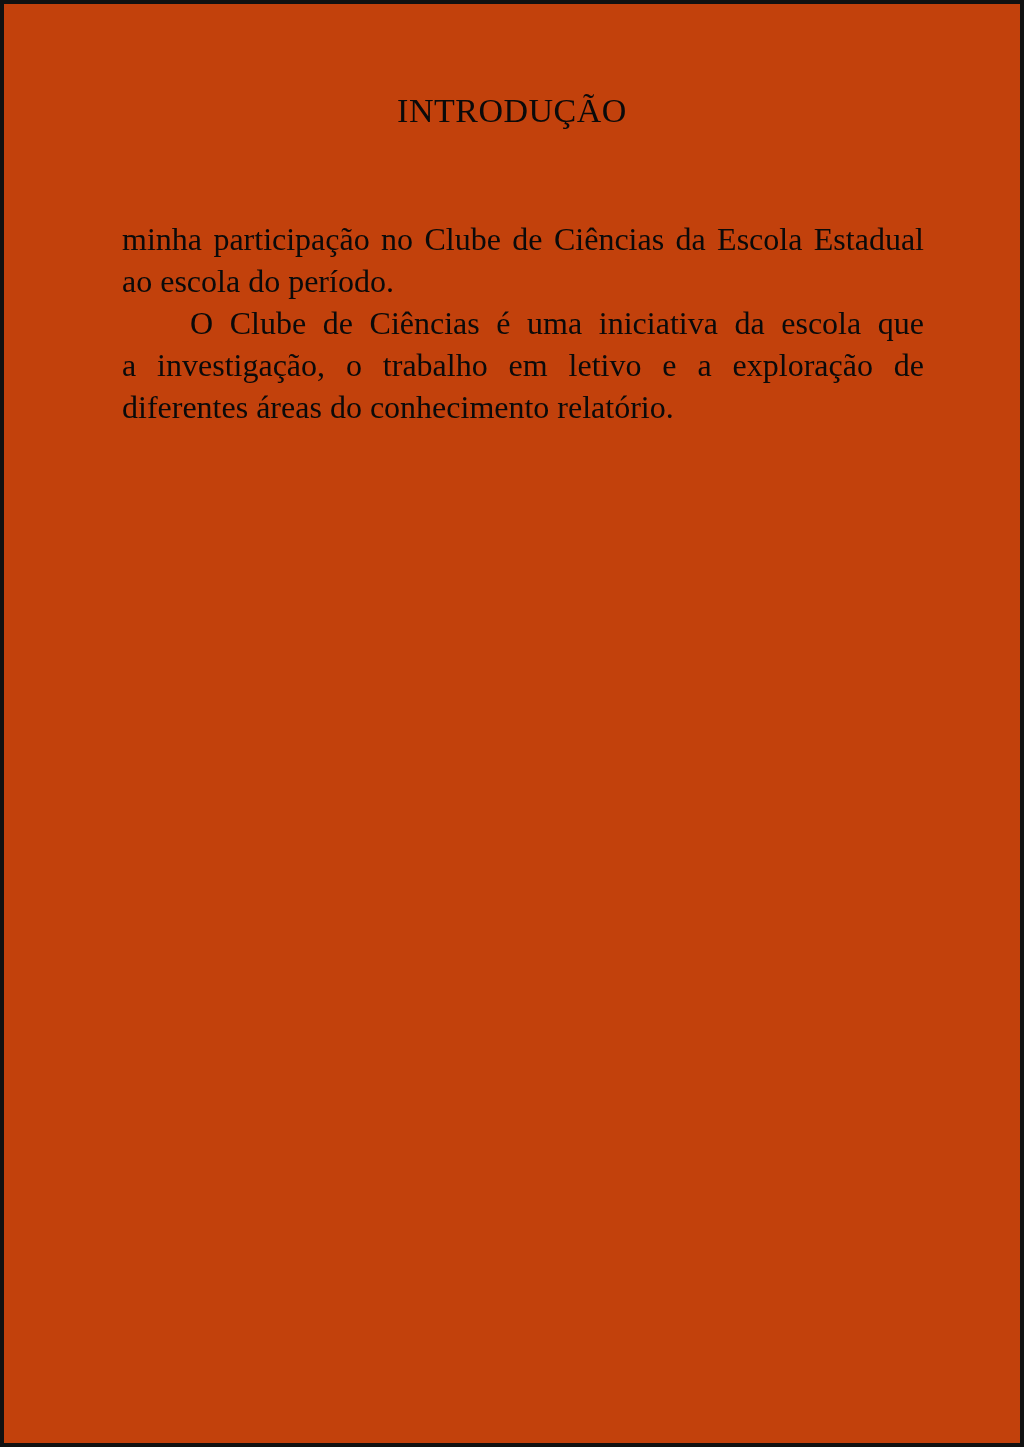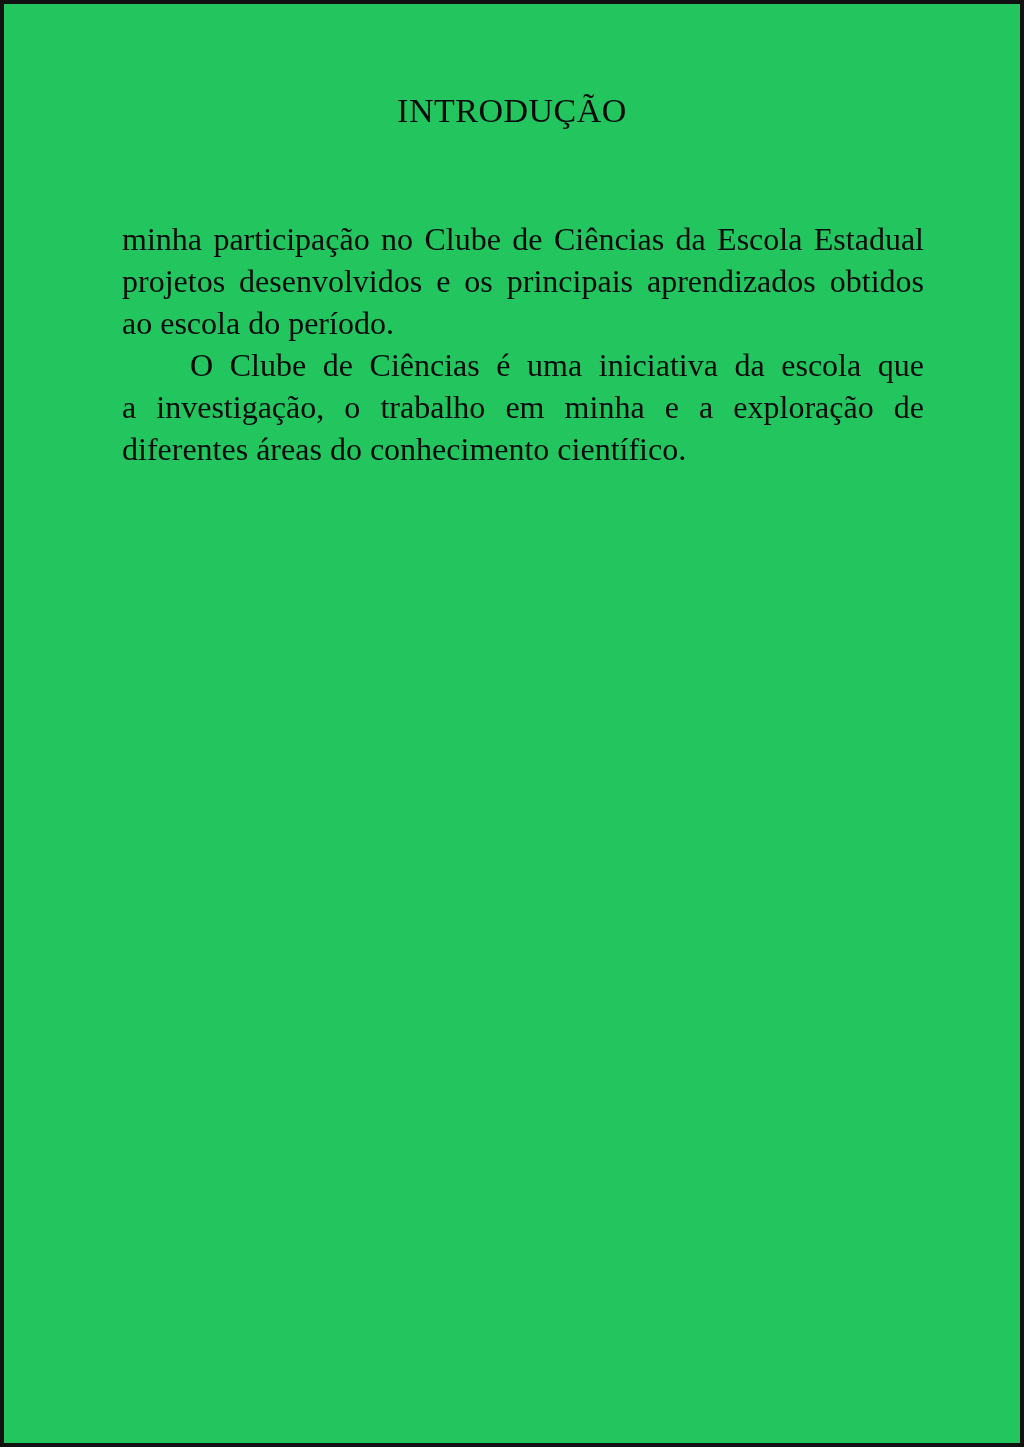--- a/index.html
+++ b/index.html
@@ -5,21 +5,21 @@
   html, body {
     margin: 0;
     padding: 0;
     background: #ffffff;
   }
   .page {
     position: relative;
     width: 1024px;
     height: 1447px;
     box-sizing: border-box;
-    background: #22c55e;
+    background: #c2410c;
     border: 4px solid #111111;
     overflow: hidden;
     font-family: "Liberation Serif", serif;
     color: #0a0a0a;
   }
   .section-title {
     margin: 0;
     padding-top: 86px;
     font-size: 34px;
     line-height: 42px;
@@ -50,22 +50,21 @@
 </style>
 </head>
 <body>
 
 <div class="page">
   <h1 class="section-title">INTRODUÇÃO</h1>
 
   <div class="body-text">
     <div class="paragraph">
       <div class="text-line">minha participação no Clube de Ciências da Escola Estadual</div>
-      <div class="text-line">projetos desenvolvidos e os principais aprendizados obtidos</div>
       <div class="text-line last-line">ao escola do período.</div>
     </div>
     <div class="paragraph">
       <div class="text-line first-line">O Clube de Ciências é uma iniciativa da escola que minha</div>
-      <div class="text-line">a investigação, o trabalho em minha e a exploração de</div>
-      <div class="text-line last-line">diferentes áreas do conhecimento científico.</div>
+      <div class="text-line">a investigação, o trabalho em letivo e a exploração de</div>
+      <div class="text-line last-line">diferentes áreas do conhecimento relatório.</div>
     </div>
   </div>
 </div>
 
 </body></html>

